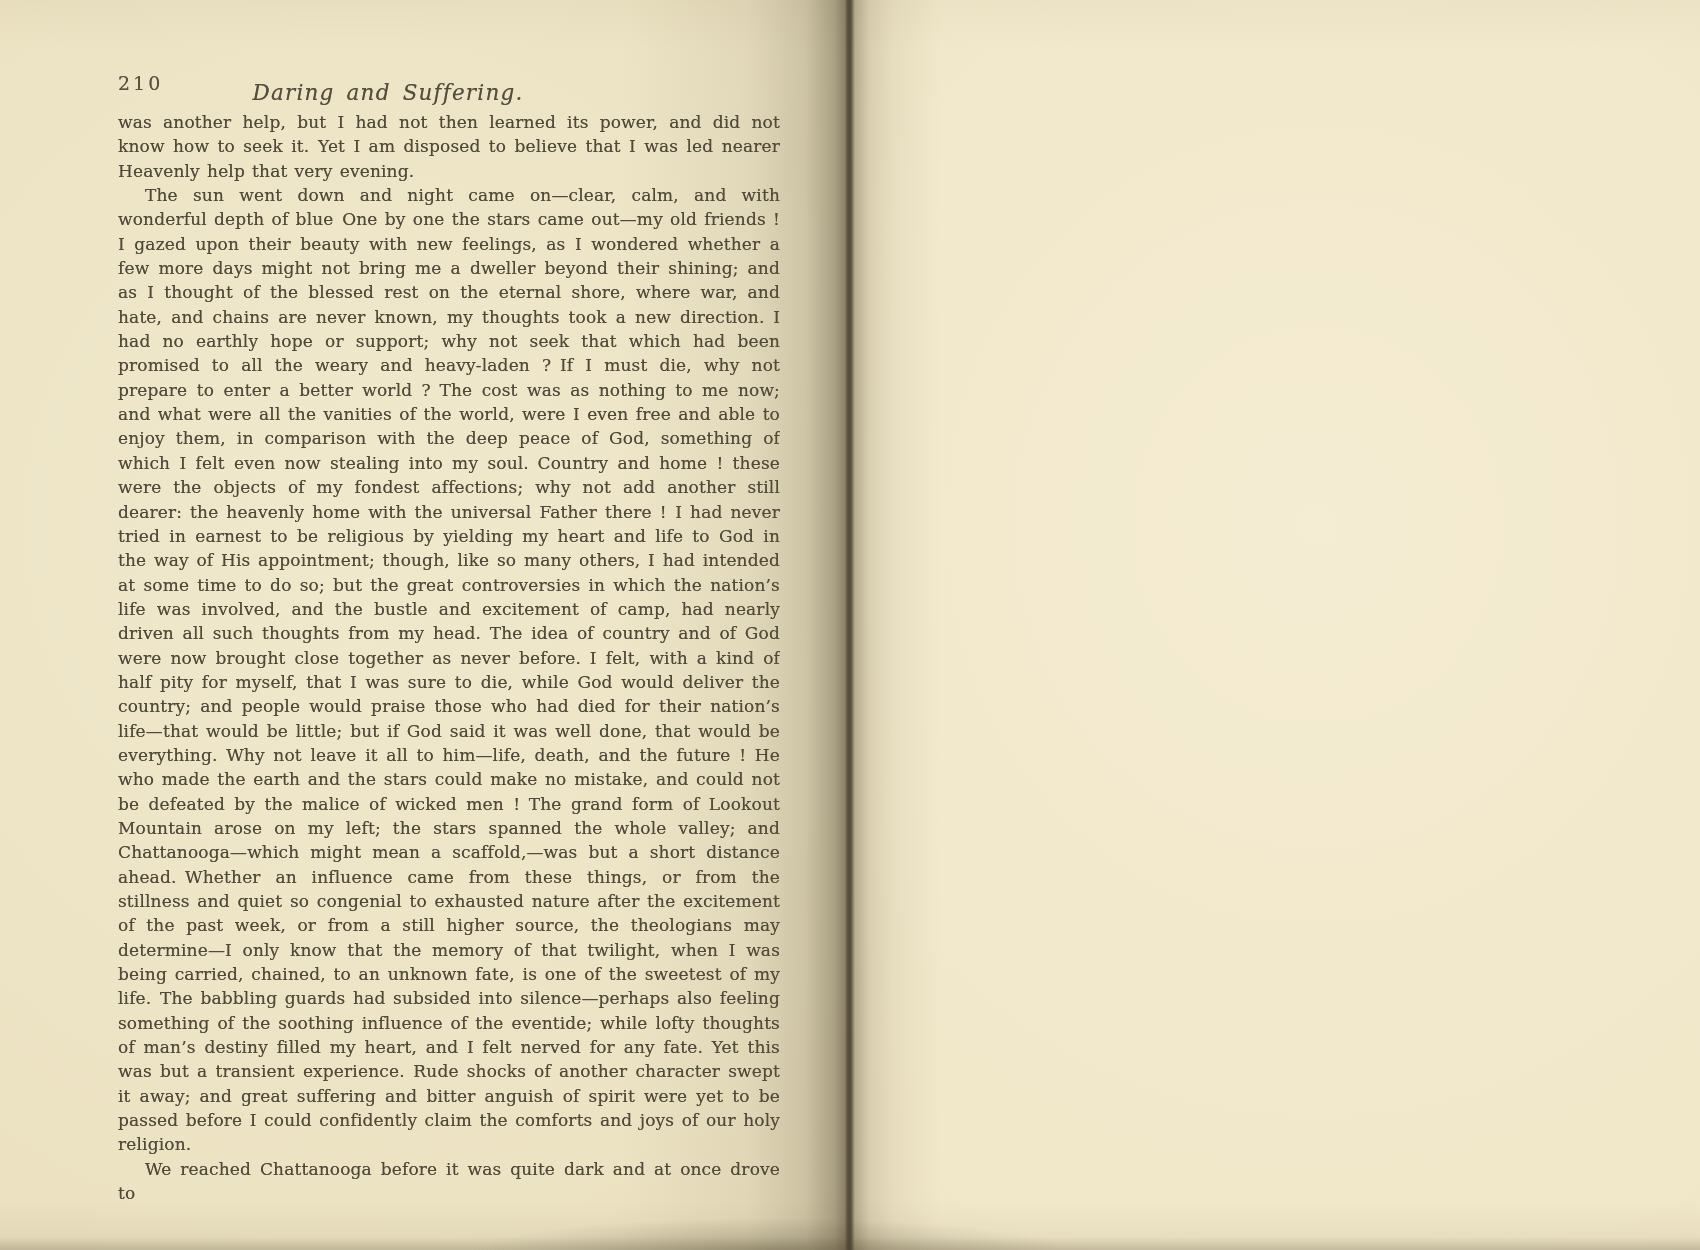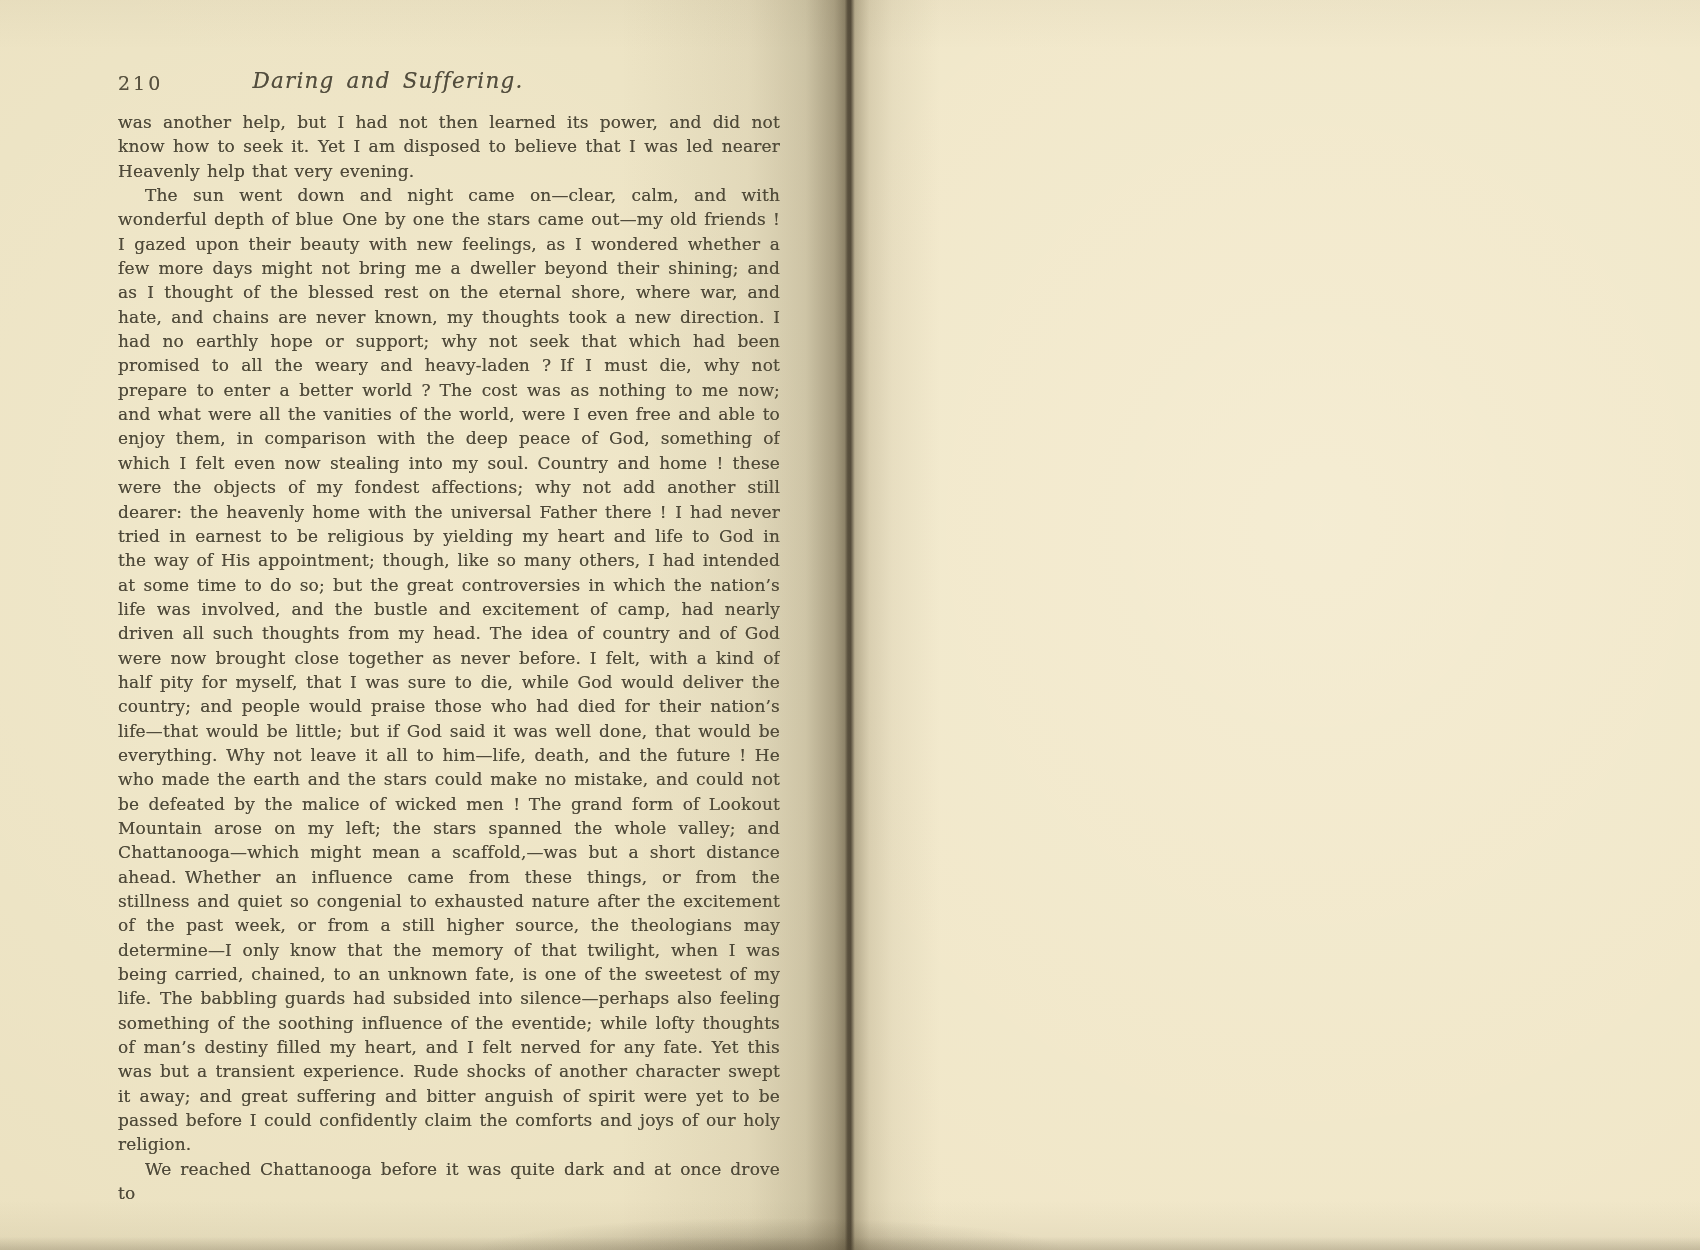--- a/index.html
+++ b/index.html
@@ -54,21 +54,21 @@
   }
   .header{position:absolute;top:68px;width:660px;height:32px;}
   .header-left{left:118px;}
   .pagenum{
     position:absolute;top:4px;
     font-size:19px;color:#57513f;letter-spacing:3px;
     text-shadow:0 0 0.5px rgba(87,81,63,0.6);
   }
   .pagenum-left{left:0;}
   .running-head{
-    position:absolute;left:270px;top:0;transform:translateX(-50%);
+    position:absolute;left:270px;top:12px;transform:translateX(-50%);
     font-style:italic;font-size:21.5px;color:#524d3d;
     letter-spacing:1.2px;word-spacing:4px;white-space:nowrap;
     text-shadow:0 0 0.5px rgba(82,77,61,0.6);
   }
   .body-text{
     position:absolute;top:110px;width:662px;height:1112px;overflow:hidden;
     font-size:17px;line-height:24.35px;color:#4e4939;
     text-align:justify;letter-spacing:0.15px;word-spacing:1.6px;
     text-shadow:0 0 0.5px rgba(78,73,57,0.65);
   }

